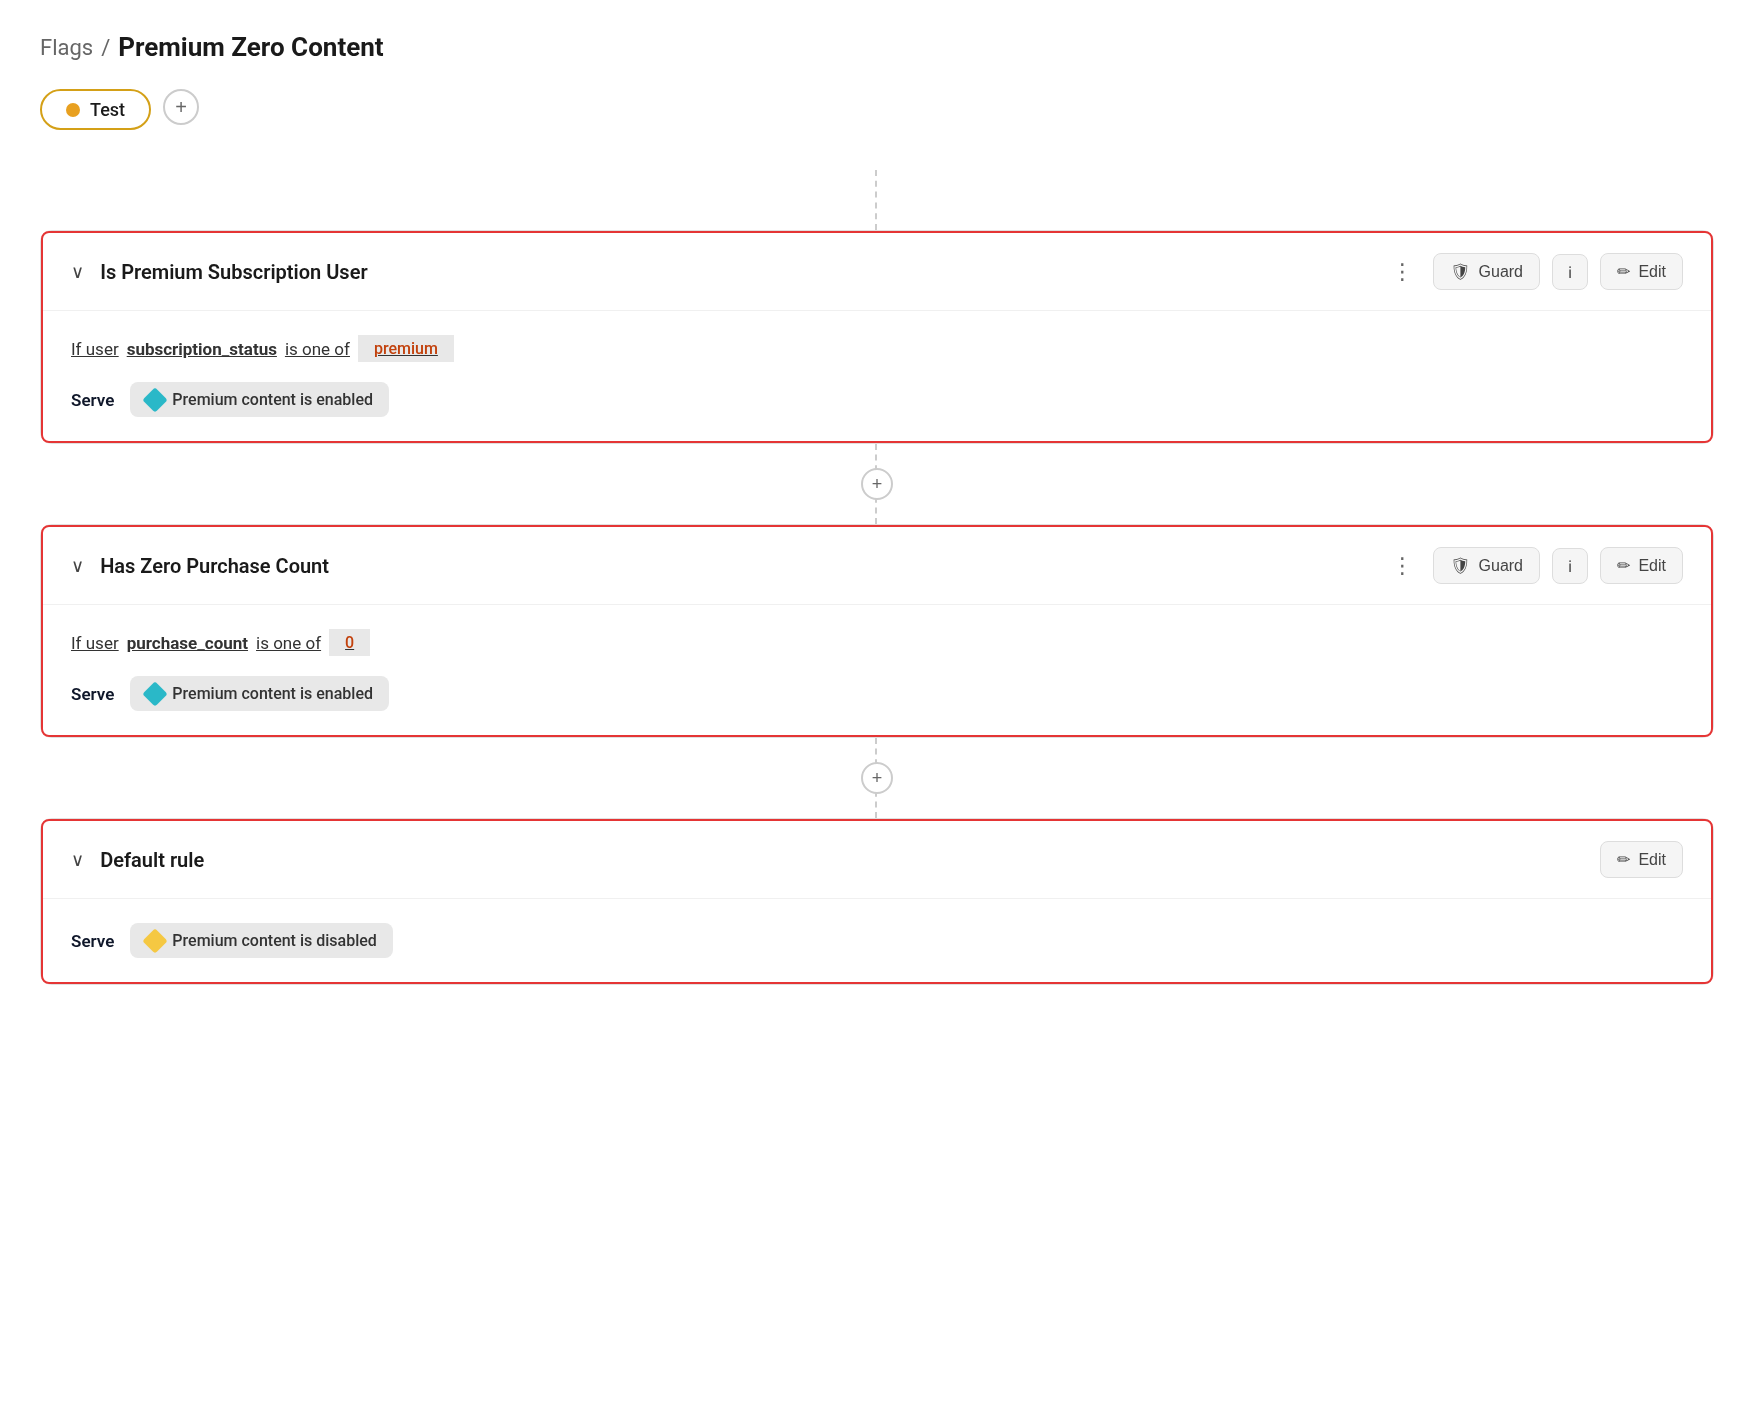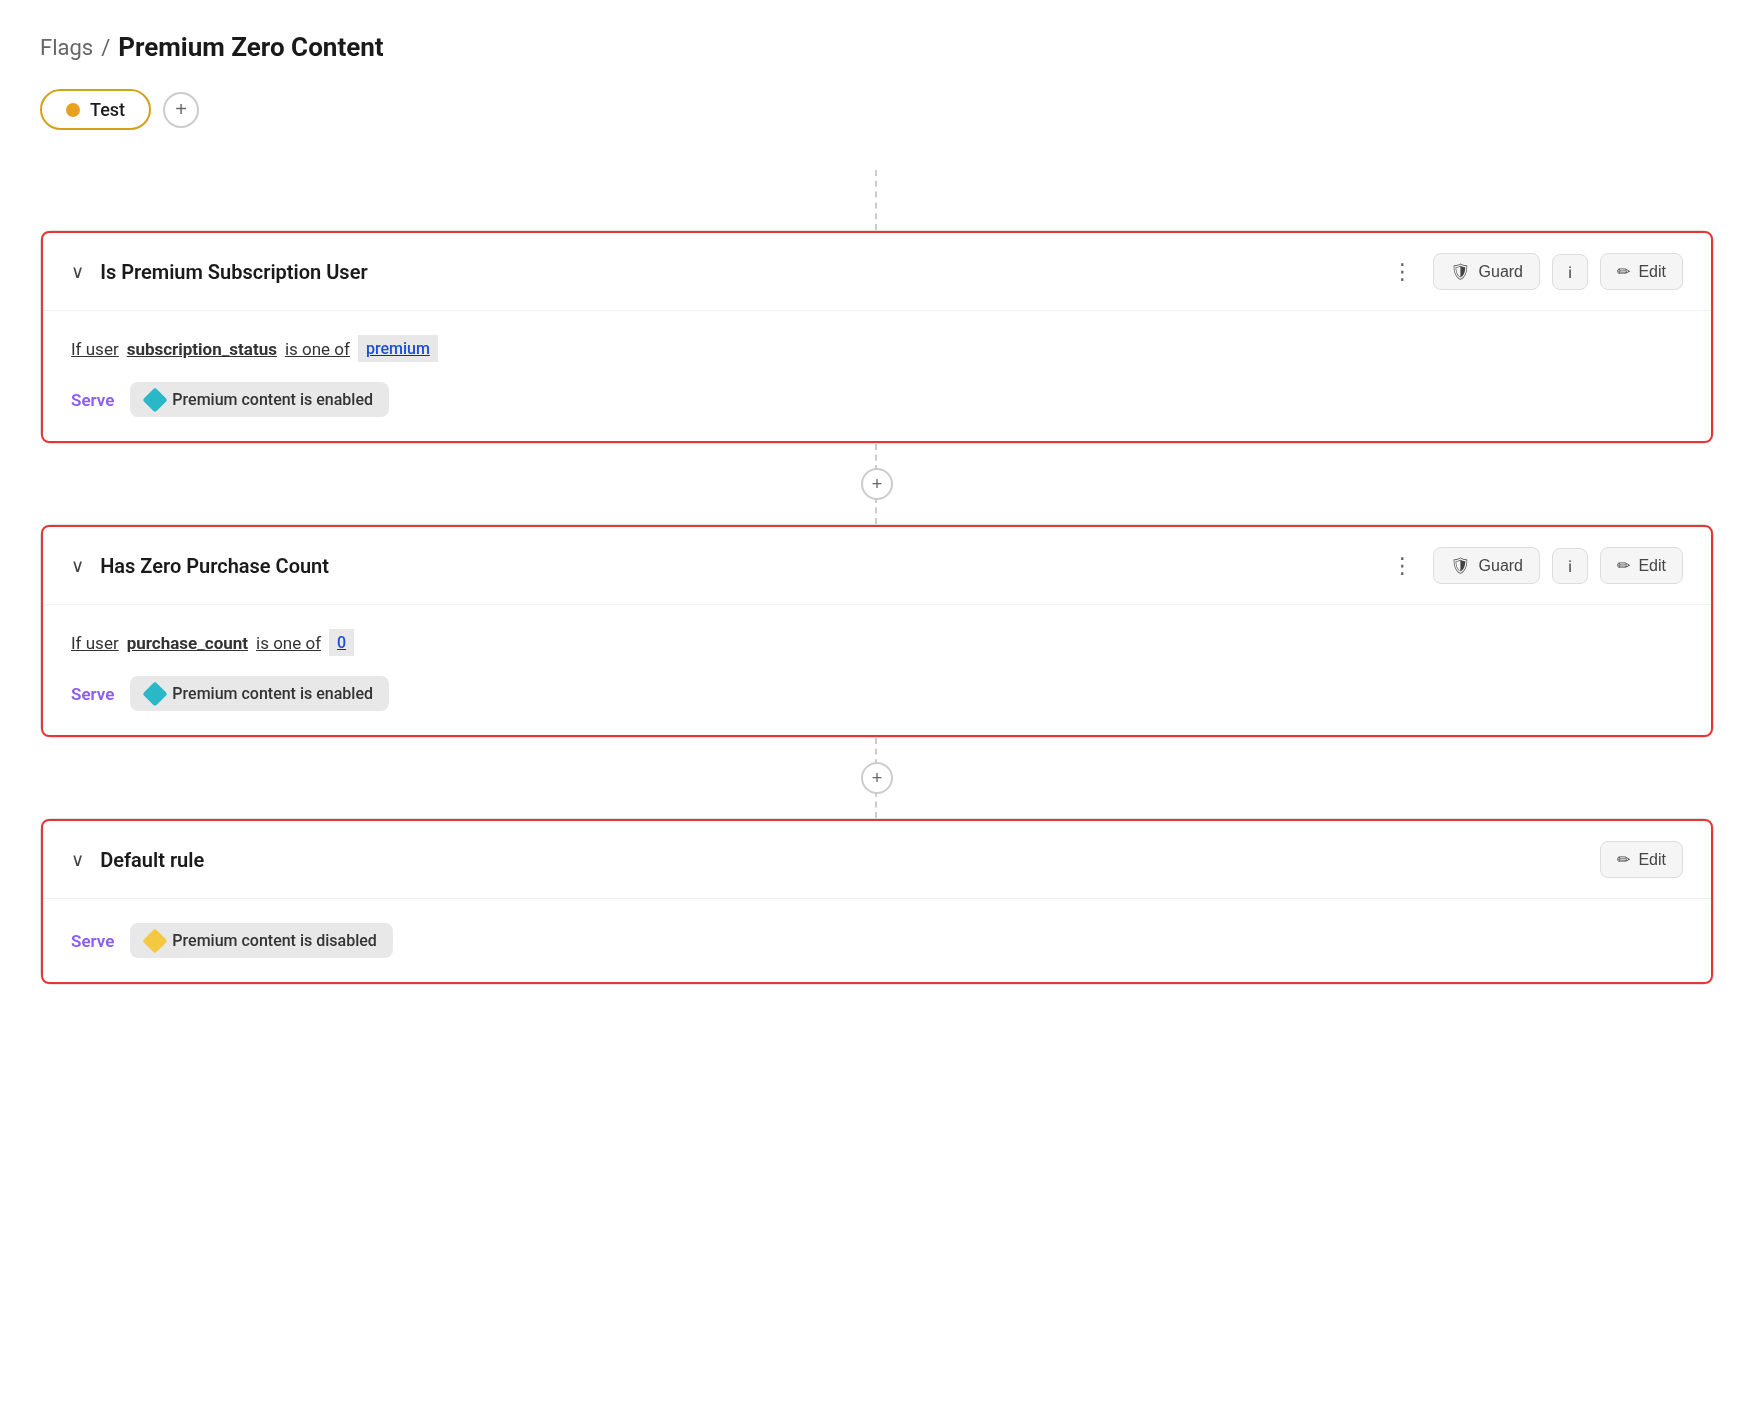--- a/index.html
+++ b/index.html
@@ -28,21 +28,21 @@
       color: #666;
     }
     .breadcrumb-title {
       font-size: 26px;
       font-weight: 700;
       color: #1a1a1a;
     }
 
     .tabs-row {
       display: flex;
-      align-items: center;
+      align-items: flex-start;
       gap: 12px;
       margin-bottom: 40px;
     }
     .tab-active {
       border: 2px solid #d4a017;
       border-radius: 24px;
       padding: 8px 24px;
       display: flex;
       align-items: center;
       gap: 10px;
@@ -210,29 +210,29 @@
       text-decoration: underline;
     }
     .rule-serve-row {
       display: flex;
       align-items: center;
       gap: 16px;
     }
     .serve-label {
       font-size: 17px;
       font-weight: 600;
-      color: #8b5cf6;
+      color: #0f172a;
     }
     .condition-tag {
       background: #e8e8e8;
       border-radius: 0;
-      padding: 4px 8px;
+      padding: 4px 16px;
       font-size: 16px;
       font-weight: 500;
-      color: #1d4ed8;
+      color: #c2410c;
     }
     .condition-bold {
       font-weight: 700;
     }
 
     .variation-badge {
       display: flex;
       align-items: center;
       gap: 8px;
       background: #e8e8e8;

